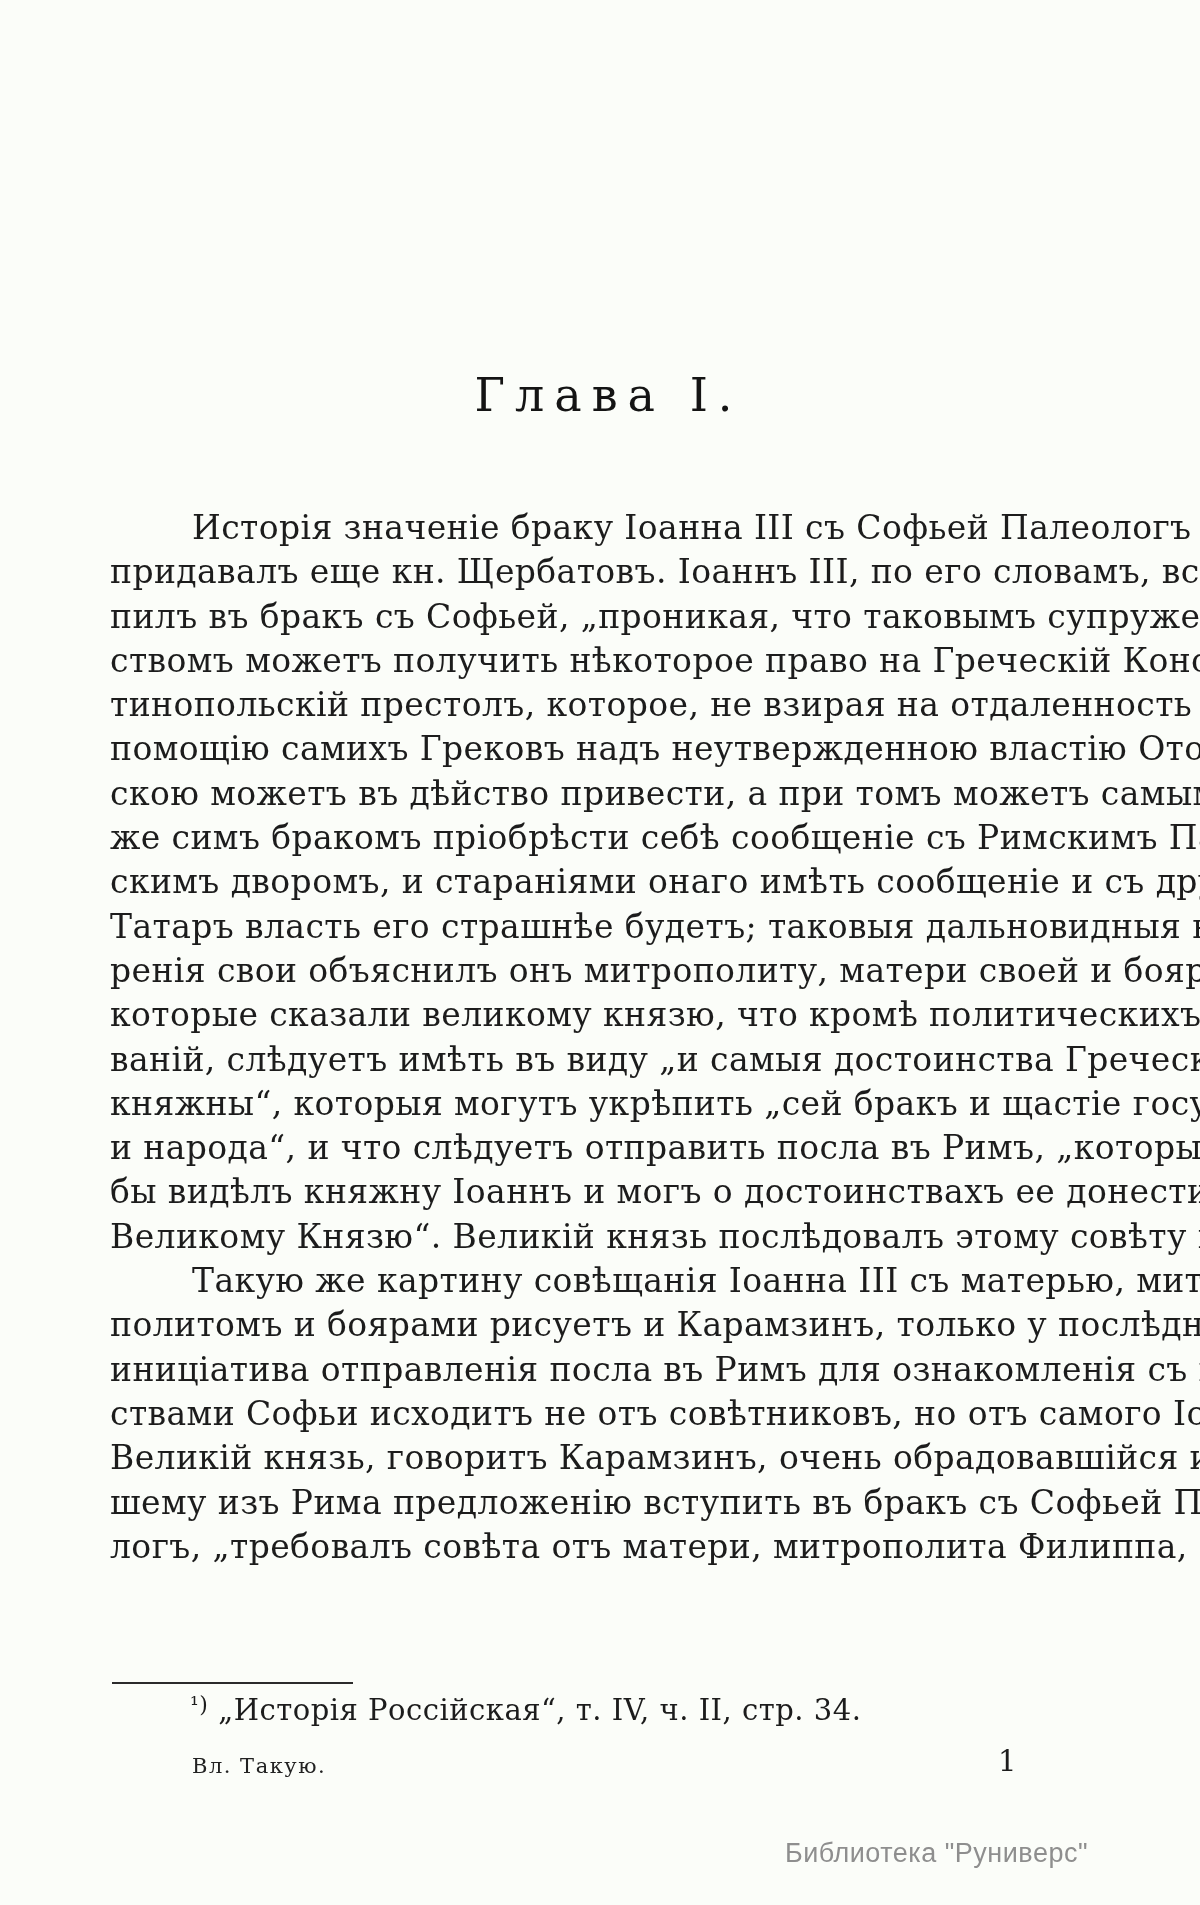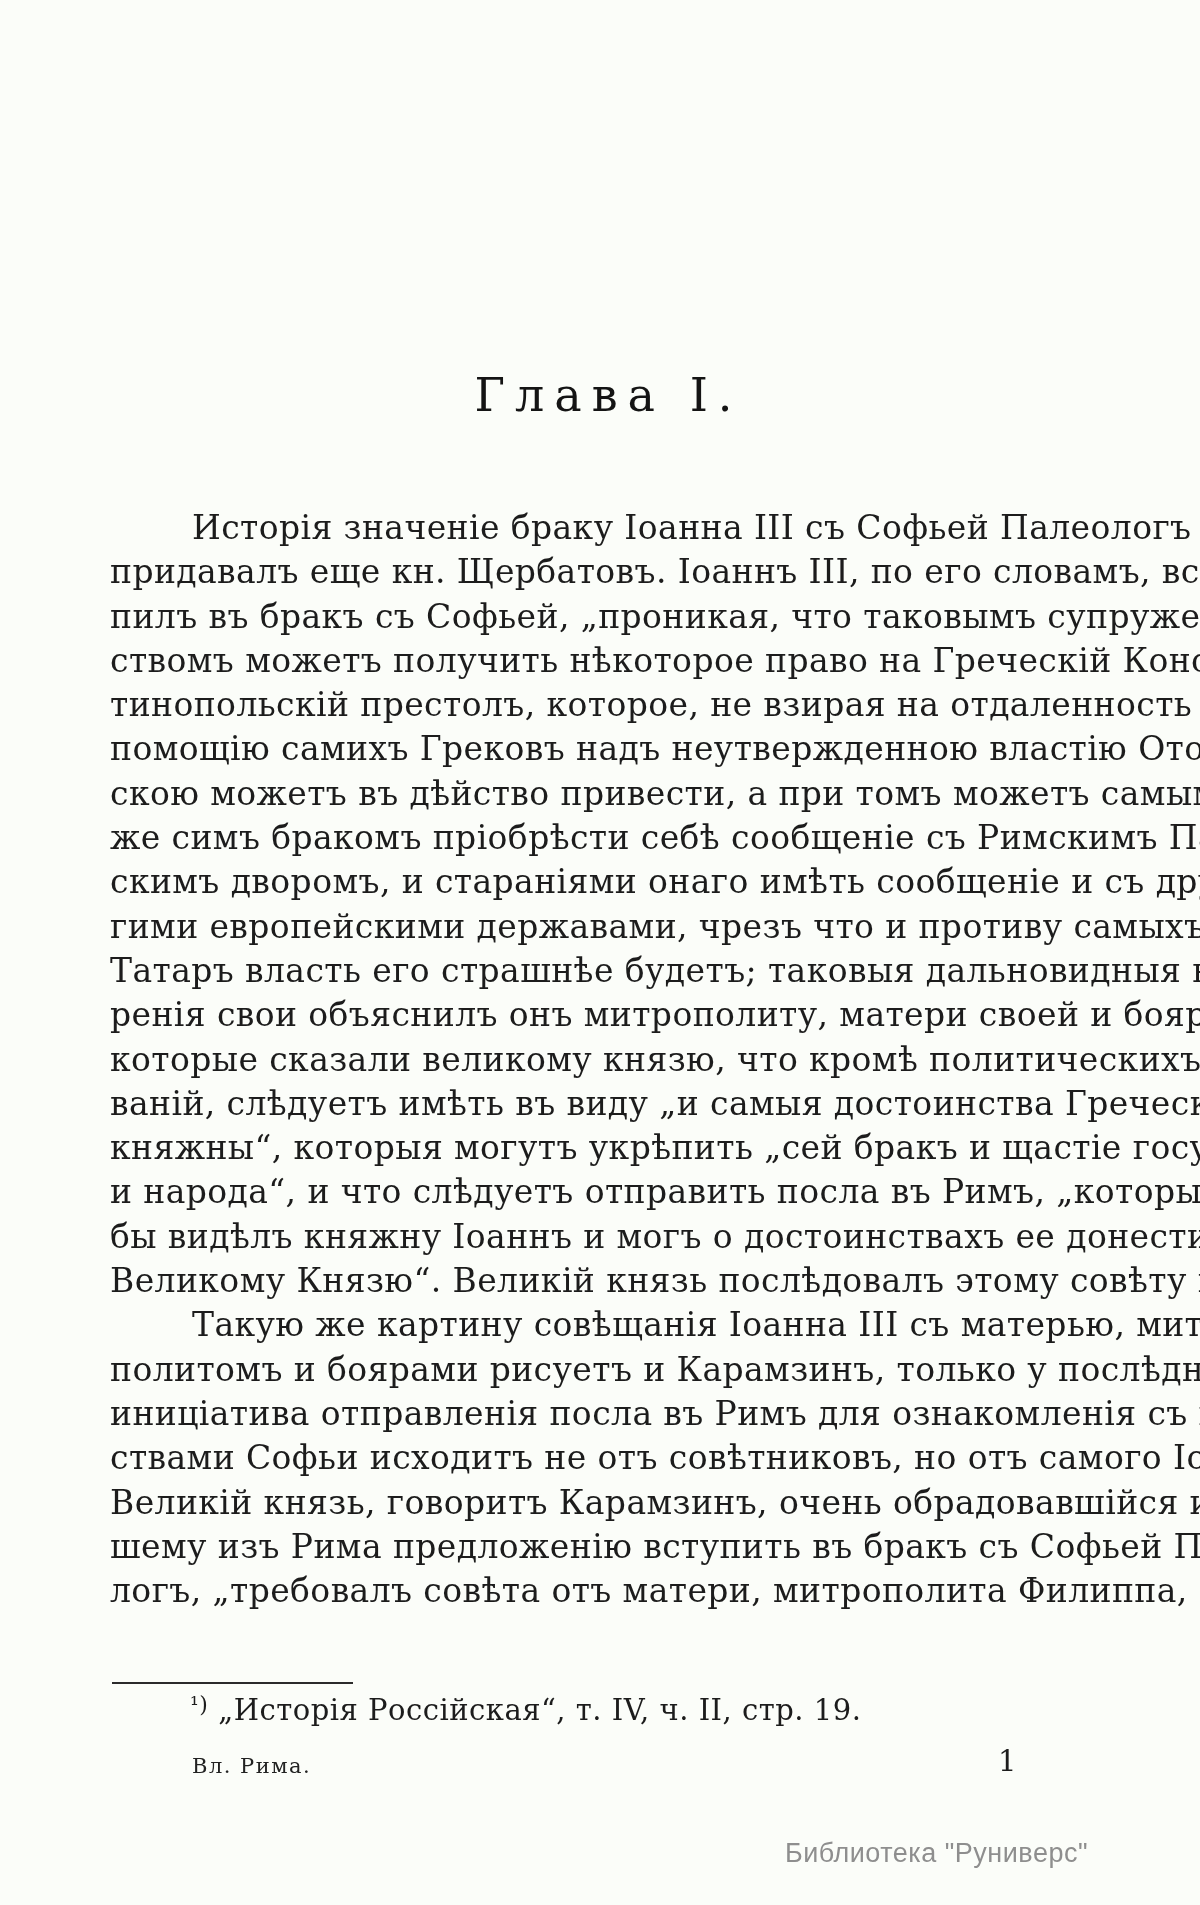--- a/index.html
+++ b/index.html
@@ -101,41 +101,40 @@
   <div class="text-block" id="text-block">
       <div class="line indent">Исторія значеніе браку Іоанна III съ Софьей Палеологъ</div>
       <div class="line">придавалъ еще кн. Щербатовъ. Іоаннъ III, по его словамъ, всту-</div>
       <div class="line">пилъ въ бракъ съ Софьей, „проникая, что таковымъ супруже-</div>
       <div class="line">ствомъ можетъ получить нѣкоторое право на Греческій Констан-</div>
       <div class="line">тинопольскій престолъ, которое, не взирая на отдаленность мѣстъ,</div>
       <div class="line">помощію самихъ Грековъ надъ неутвержденною властію Отоман-</div>
       <div class="line">скою можетъ въ дѣйство привести, а при томъ можетъ самымъ</div>
       <div class="line">же симъ бракомъ пріобрѣсти себѣ сообщеніе съ Римскимъ Пап-</div>
       <div class="line">скимъ дворомъ, и стараніями онаго имѣть сообщеніе и съ дру-</div>
-      <div class="line">гими европейскими державами, чрезъ что и противу самыхъ</div>
       <div class="line">Татаръ власть его страшнѣе будетъ; таковыя дальновидныя намѣ-</div>
       <div class="line">ренія свои объяснилъ онъ митрополиту, матери своей и боярамъ“,</div>
       <div class="line">которые сказали великому князю, что кромѣ политическихъ осно-</div>
       <div class="line">ваній, слѣдуетъ имѣть въ виду „и самыя достоинства Греческія</div>
       <div class="line">княжны“, которыя могутъ укрѣпить „сей бракъ и щастіе государя</div>
       <div class="line">и народа“, и что слѣдуетъ отправить посла въ Римъ, „который</div>
       <div class="line">бы видѣлъ княжну Іоаннъ и могъ о достоинствахъ ее донести</div>
       <div class="line">Великому Князю“. Великій князь послѣдовалъ этому совѣту и от-</div>
       <div class="line indent">Такую же картину совѣщанія Іоанна III съ матерью, митро-</div>
       <div class="line">политомъ и боярами рисуетъ и Карамзинъ, только у послѣдняго</div>
       <div class="line">иниціатива отправленія посла въ Римъ для ознакомленія съ каче-</div>
       <div class="line">ствами Софьи исходитъ не отъ совѣтниковъ, но отъ самого Іоанна III.</div>
       <div class="line">Великій князь, говоритъ Карамзинъ, очень обрадовавшійся исходив-</div>
       <div class="line">шему изъ Рима предложенію вступить въ бракъ съ Софьей Палео-</div>
       <div class="line">логъ, „требовалъ совѣта отъ матери, митрополита Филиппа, знат-</div>
     </div>
 
   <div class="footnote-rule"></div>
 
-  <div class="footnote"><span class="fn-marker">¹)</span>&nbsp;<span>„Исторія Россійская“, т. IV, ч. II, стр. 19.</span></div>
+  <div class="footnote"><span class="fn-marker">¹)</span>&nbsp;<span>„Исторія Россійская“, т. IV, ч. II, стр. 34.</span></div>
 
-  <div class="signature">Вл. Рима.</div>
+  <div class="signature">Вл. Такую.</div>
 
   <div class="page-number">1</div>
 
   <div class="watermark">Библиотека "Руниверс"</div>
 
 </div>
 
 </body></html>

